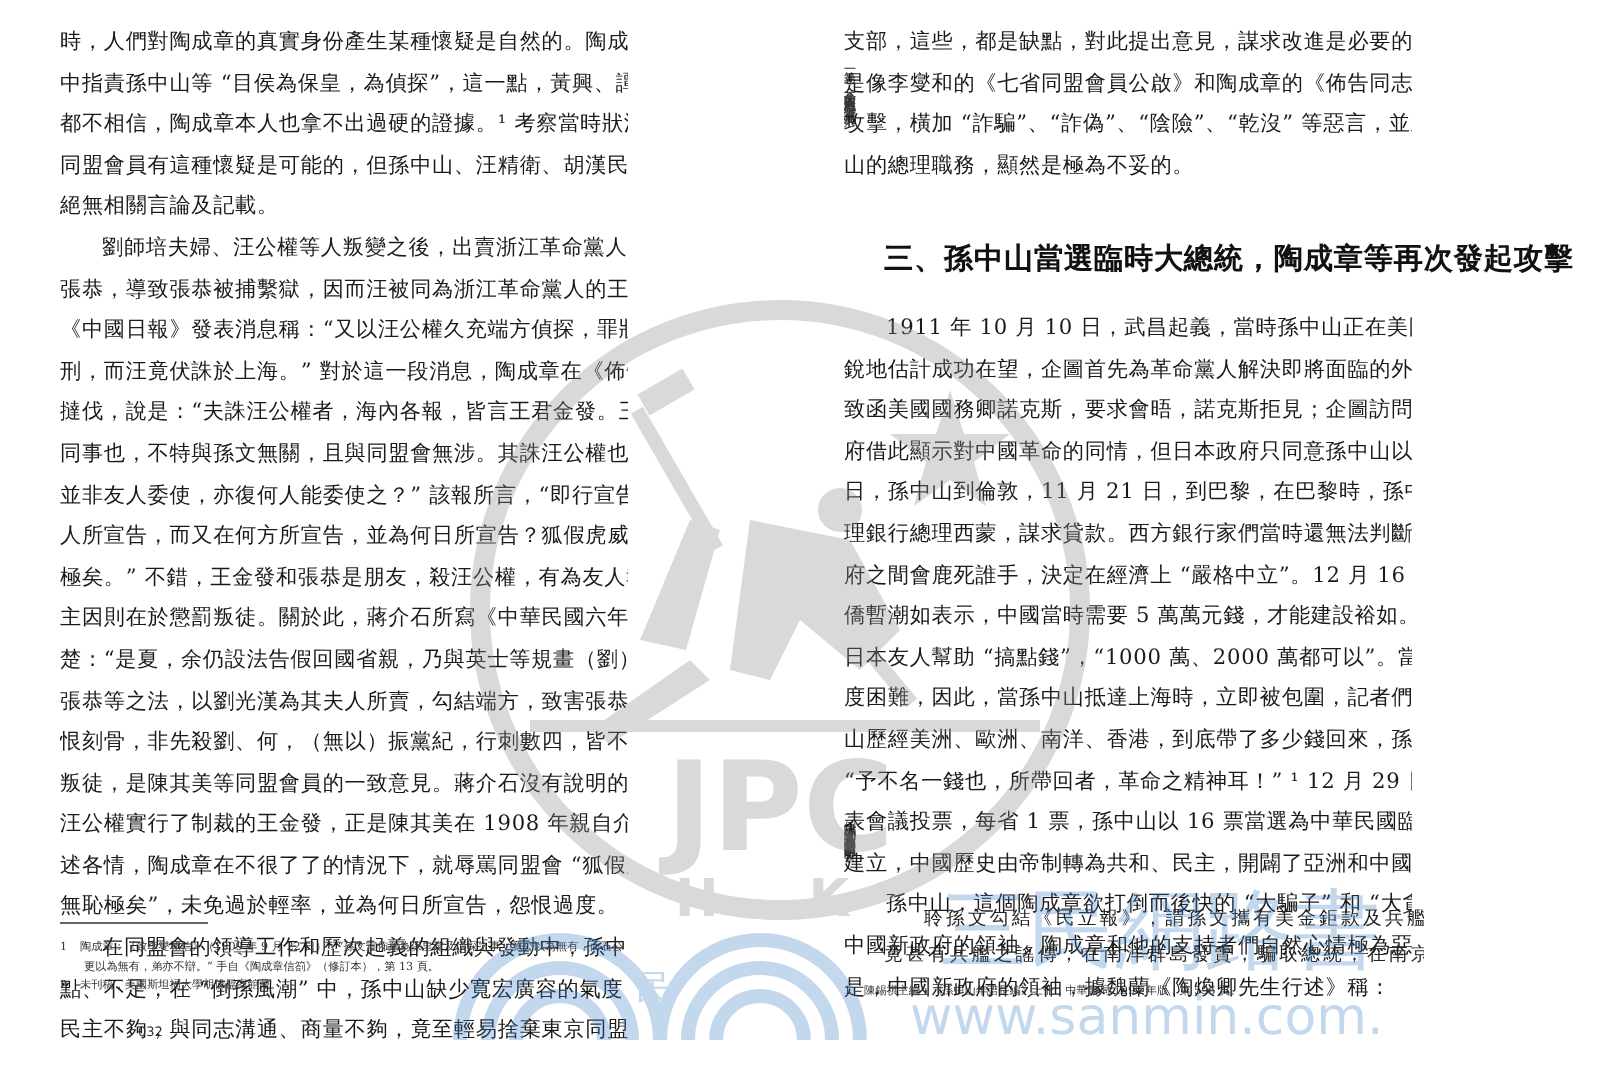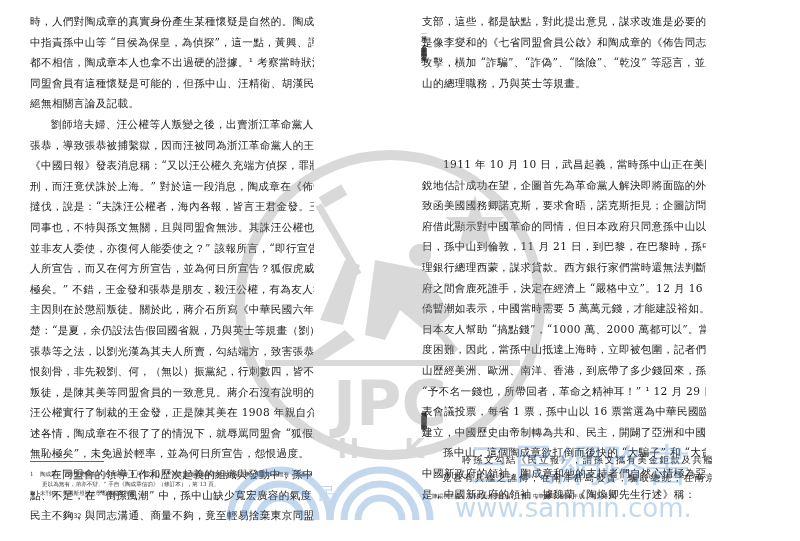--- a/index.html
+++ b/index.html
@@ -81,23 +81,24 @@
 </div>
 
 <div class="running-head rh-top">第一卷　革命前夜・全面戰爭與「護黨」反共</div>
 <div class="running-head rh-bottom">「倒孫風潮」的真相及其對辛亥革命的影響</div>
 
 <div class="page page-right">
   <div class="body-text right-body">
     <span class="line">支部，這些，都是缺點，對此提出意見，謀求改進是必要的，應該允許的，但</span>
     <span class="line">是像李燮和的《七省同盟會員公啟》和陶成章的《佈告同志書》那樣公然大肆</span>
     <span class="line">攻擊，橫加 “詐騙”、“詐偽”、“陰險”、“乾沒” 等惡言，並且要求開除孫中</span>
-    <span class="line">山的總理職務，乃與英士等規畫。</span>
+    <span class="line">山的總理職務，顯然是極為不妥的。</span>
   </div>
 
+  <div class="section-heading">三、孫中山當選臨時大總統，陶成章等再次發起攻擊</div>
 
   <div class="body-text right-body2">
     <span class="line indent">1911 年 10 月 10 日，武昌起義，當時孫中山正在美國，得到消息後，敏</span>
     <span class="line">銳地估計成功在望，企圖首先為革命黨人解決即將面臨的外交和財政問題。他</span>
     <span class="line">致函美國國務卿諾克斯，要求會晤，諾克斯拒見；企圖訪問日本，希望日本政</span>
     <span class="line">府借此顯示對中國革命的同情，但日本政府只同意孫中山以化名登陸。11 月 2</span>
     <span class="line">日，孫中山到倫敦，11 月 21 日，到巴黎，在巴黎時，孫中山會見法國東方匯</span>
     <span class="line">理銀行總理西蒙，謀求貸款。西方銀行家們當時還無法判斷中國革命黨和清政</span>
     <span class="line">府之間會鹿死誰手，決定在經濟上 “嚴格中立”。12 月 16 日，孫中山對南洋華</span>
     <span class="line">僑暫潮如表示，中國當時需要 5 萬萬元錢，才能建設裕如。同月 25 日，他要求</span>

